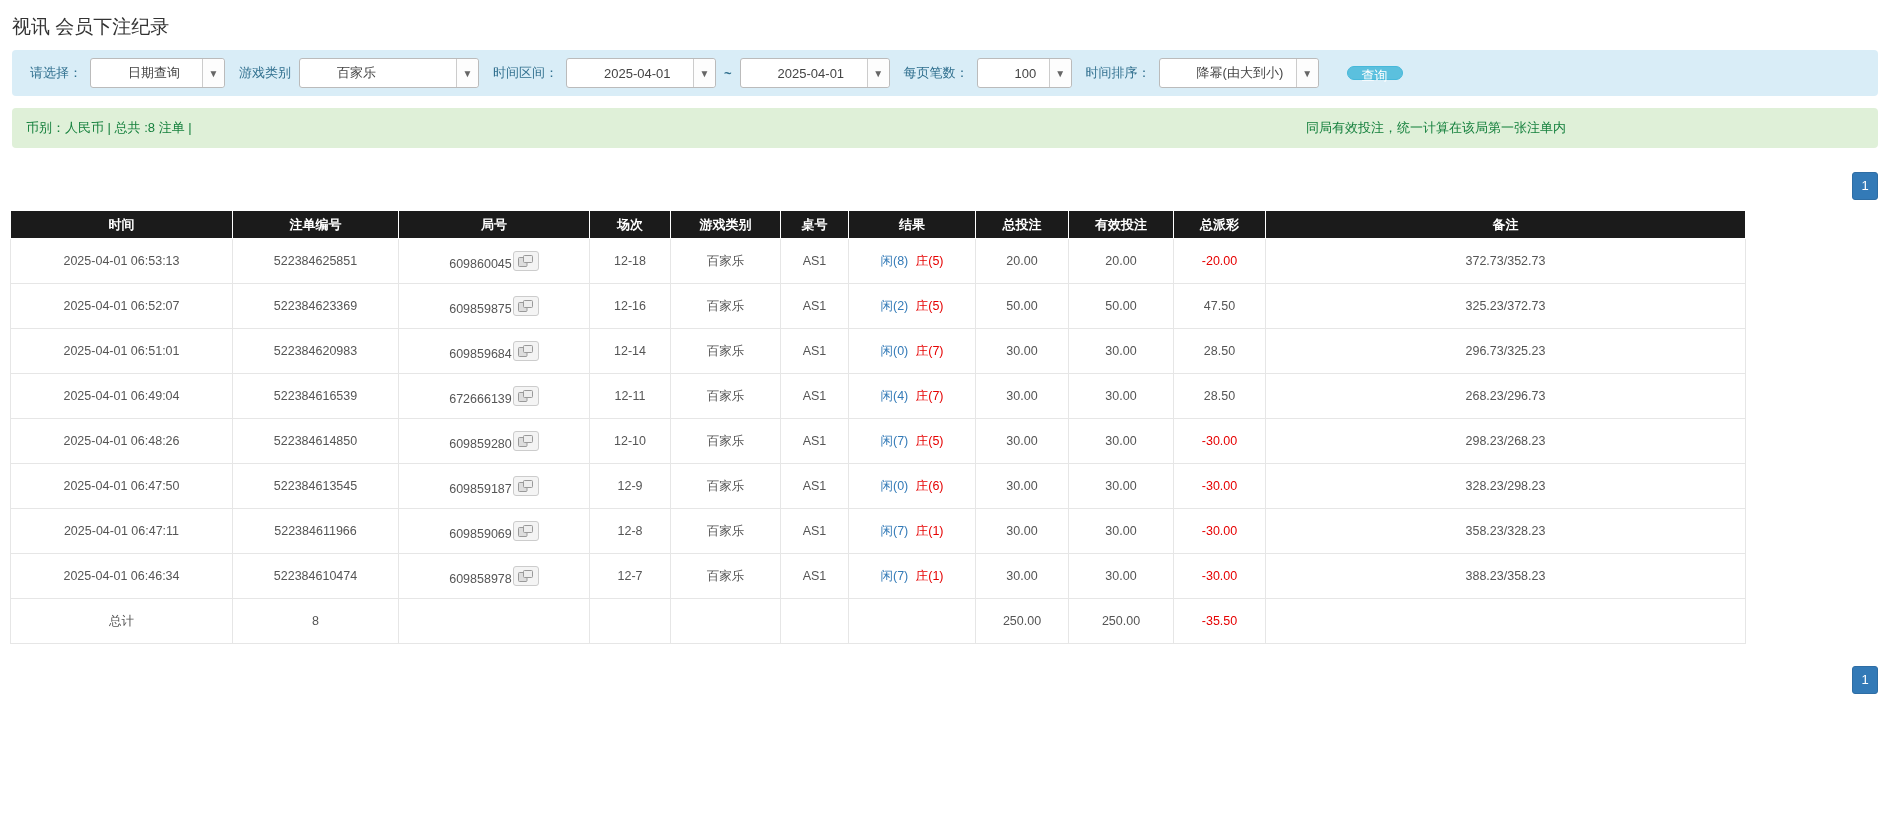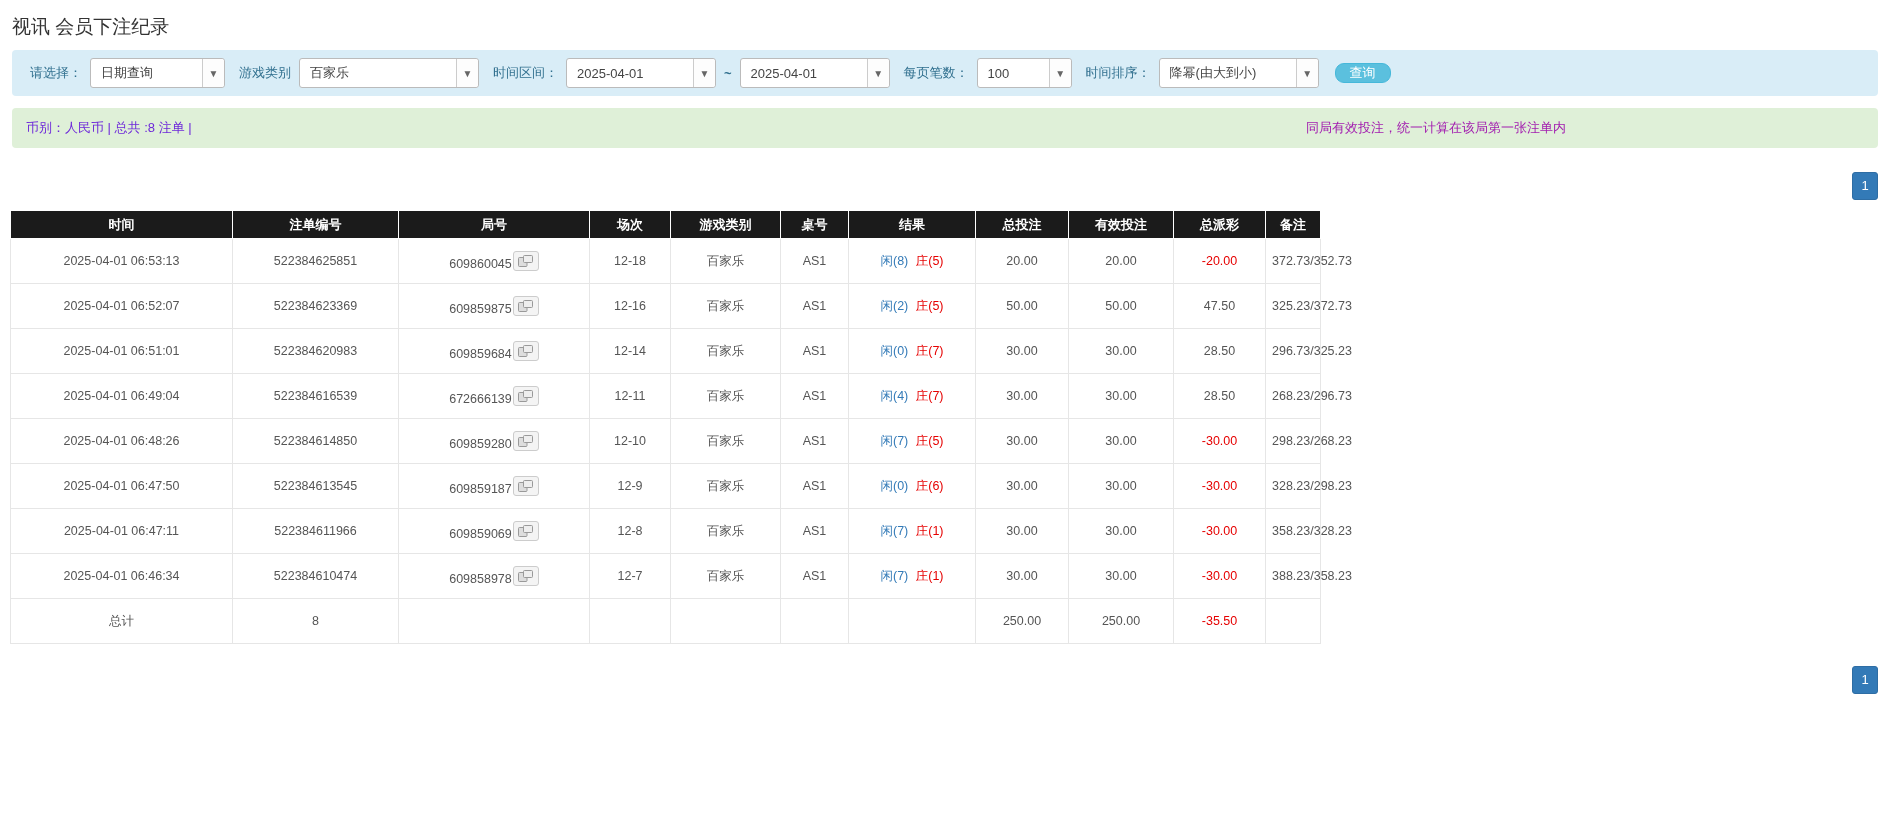--- a/index.html
+++ b/index.html
@@ -44,24 +44,25 @@
     height: 30px;
     display: inline-flex;
     align-items: stretch;
     font-size: 13px;
     color: #444;
     cursor: pointer;
   }
   .sel .sel-val {
     display: flex;
     align-items: center;
-    padding: 0 10px;
+    padding: 0 4px;
     flex: 1;
     white-space: nowrap;
     overflow: hidden;
+    margin-left: 33px;
   }
   .sel .sel-caret {
     border-left: 1px solid #ccc;
     width: 22px;
     display: flex;
     align-items: center;
     justify-content: center;
     color: #666;
     font-size: 10px;
     background: #fdfdfd;
@@ -72,41 +73,41 @@
   .w-date   { width: 150px; }
   .w-size   { width: 95px;  }
   .w-sort   { width: 160px; }
   .tilde { color: #31708f; font-size: 13px; font-weight: bold; }
   .btn-query {
     background: #5bc0de;
     border: 1px solid #46b8da;
     color: #fff;
     font-size: 13px;
     border-radius: 9px;
-    height: 20px;
+    height: 14px;
     padding: 0 14px;
-    margin-left: 8px;
+    margin-left: 20px;
     cursor: pointer;
     font-family: inherit;
   }
 
   
   .info-bar {
     margin: 12px 12px 0 12px;
     background: #dff0d8;
     border-radius: 4px;
     padding: 11px 14px;
     display: flex;
     align-items: center;
     justify-content: space-between;
     font-size: 13px;
     height: 40px;
   }
-  .info-left  { color: #6d28d9; }
-  .info-right { color: #a21caf; padding-right: 298px; }
+  .info-left  { color: #15803d; }
+  .info-right { color: #15803d; padding-right: 298px; }
 
   
   .pager-row {
     margin: 24px 12px 0 12px;
     text-align: right;
   }
   .page-btn {
     display: inline-block;
     min-width: 26px;
     height: 28px;
@@ -117,21 +118,21 @@
     font-size: 13px;
     text-align: center;
     border-radius: 3px;
     cursor: pointer;
   }
 
   
   table.records {
     border-collapse: collapse;
     table-layout: fixed;
-    width: 1311px;
+    width: 1736px;
     margin: 10px 0 0 10px;
     font-size: 12.5px;
   }
   table.records th {
     background: #1b1b1b;
     color: #fff;
     font-weight: bold;
     font-size: 13px;
     height: 28px;
     padding: 4px 6px;

